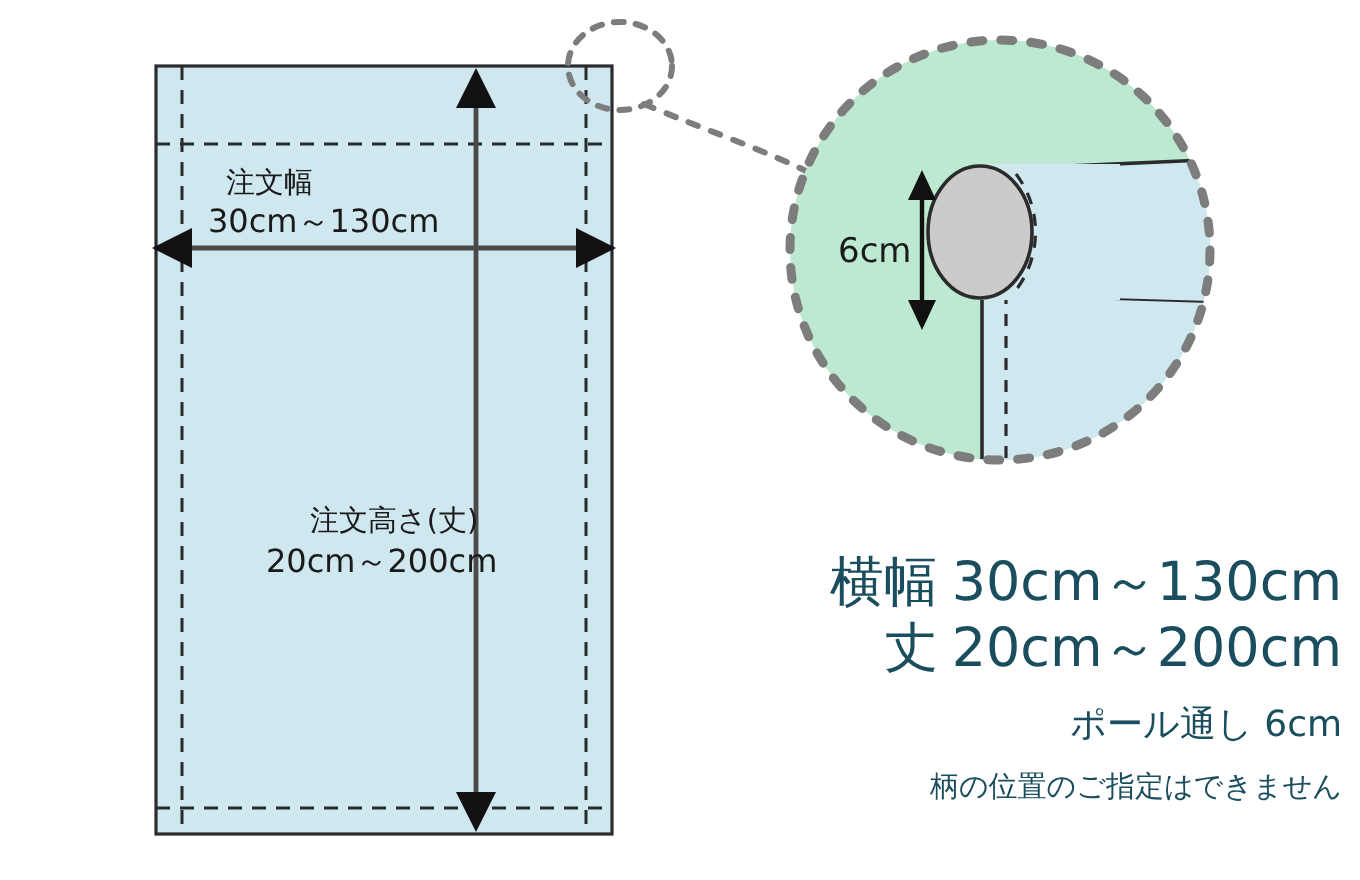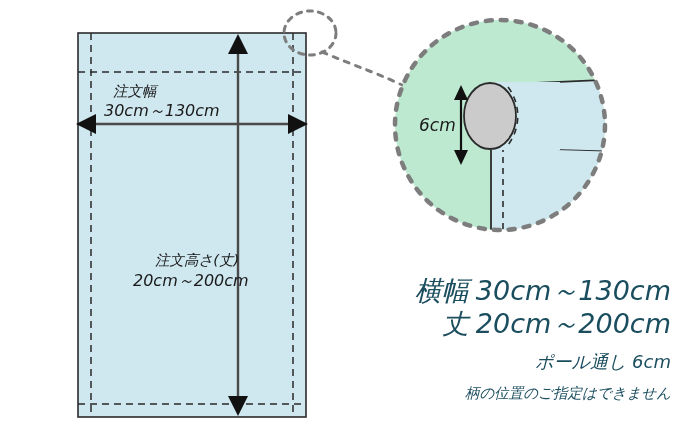--- a/index.html
+++ b/index.html
@@ -13,21 +13,20 @@
     position: relative;
     overflow: hidden;
     font-family: "Liberation Sans", "DejaVu Sans", sans-serif;
   }
   #stage {
     position: absolute;
     left: 0;
     top: 0;
     width: 680px;
     height: 440px;
-    font-style: italic;
   }
   svg#diagram {
     position: absolute;
     left: 0;
     top: 0;
     width: 680px;
     height: 440px;
     display: block;
   }
   .label-black {

